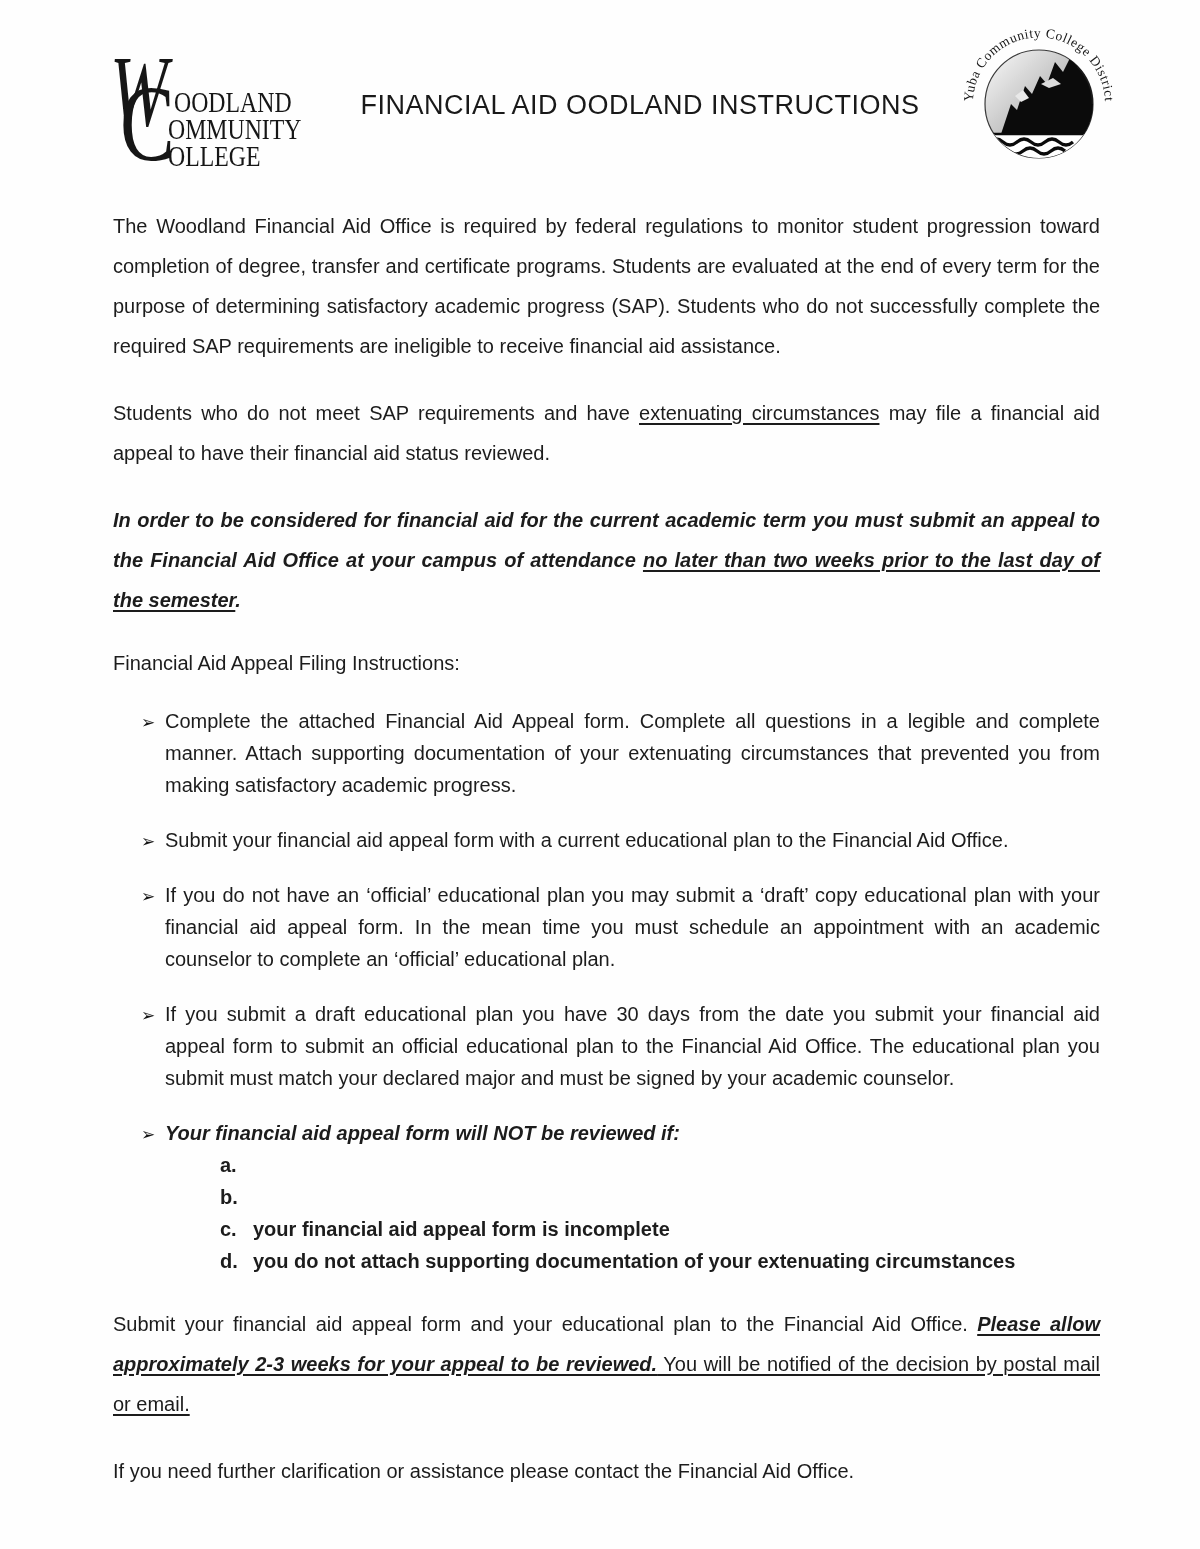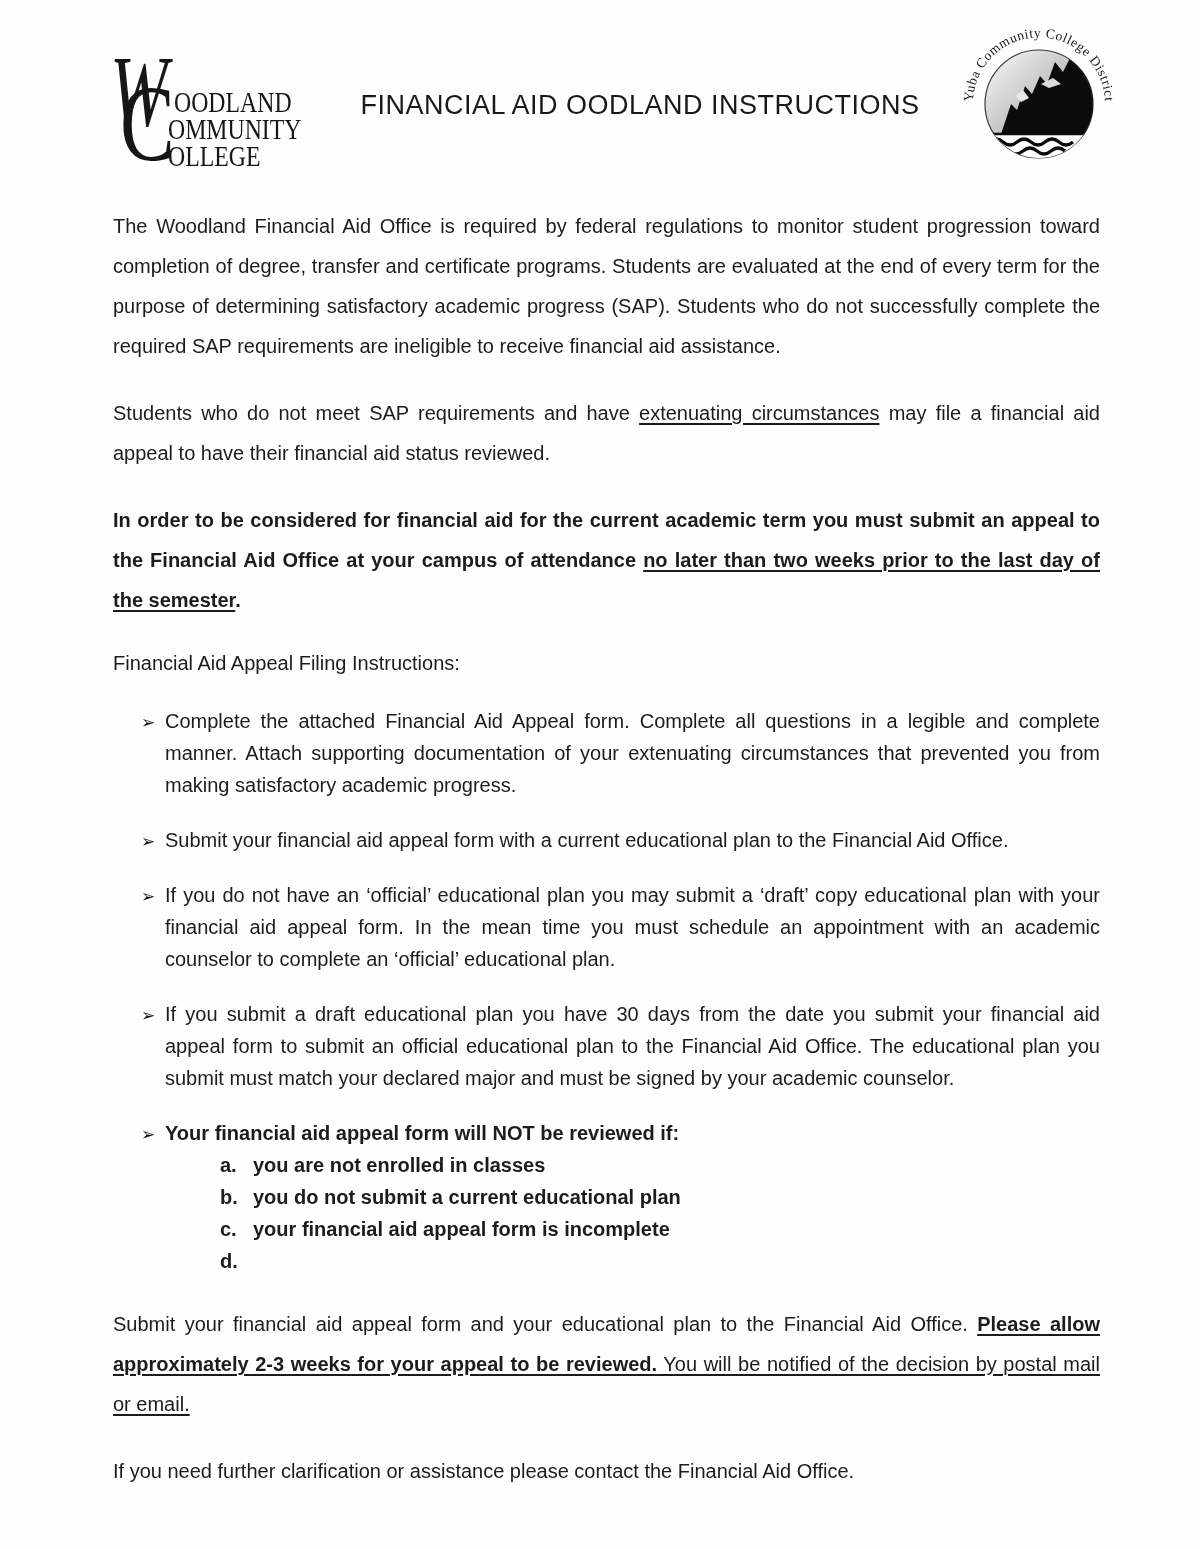--- a/index.html
+++ b/index.html
@@ -71,21 +71,21 @@
     left: 113px;
     right: 100px;
   }
   .para {
     font-size: 20px;
     line-height: 40px;
     text-align: justify;
     margin: 0 0 27px 0;
   }
   .para:last-child { margin-bottom: 16px; }
-  .b { font-weight: 700; }
+  .b { font-weight: 700; font-style: italic; }
   .u { text-decoration: underline; text-underline-offset: 3px; }
 
   .section-heading {
     font-size: 20px;
     line-height: 32px;
     font-weight: 400;
     margin: 0 0 26px 0;
   }
 
   ul.bullet-list { list-style: none; margin: 0 0 27px 0; padding: 0; }
@@ -192,32 +192,31 @@
       <li class="bullet-item">
         <span class="bullet-glyph">➢</span>
         <span><span>If you submit a draft educational plan you have 30 days from the date you submit your financial aid appeal form to submit an official educational plan to the Financial Aid Office. The educational plan you submit must match your declared major and must be signed by your academic counselor.</span></span>
       </li>
       <li class="bullet-item">
         <span class="bullet-glyph">➢</span>
         <span><span class="b">Your financial aid appeal form will NOT be reviewed if:</span></span>
         <div class="sub-list">
           <div class="sub-row">
             <span class="sub-label">a.</span>
-            <span>you are not enrolled in classes</span>
           </div>
           <div class="sub-row">
             <span class="sub-label">b.</span>
-            <span>you do not submit a current educational plan</span>
           </div>
           <div class="sub-row">
             <span class="sub-label">c.</span>
             <span>your financial aid appeal form is incomplete</span>
           </div>
           <div class="sub-row">
             <span class="sub-label">d.</span>
+            <span>you do not attach supporting documentation of your extenuating circumstances</span>
           </div>
         </div>
       </li>
     </ul>
 
     <p class="para"><span>Submit your financial aid appeal form and your educational plan to the Financial Aid Office. </span><span class="b u">Please allow approximately 2-3 weeks for your appeal to be reviewed.</span><span class="u"> You will be notified of the decision by postal mail or email.</span></p>
 
     <p class="para"><span>If you need further clarification or assistance please contact the Financial Aid Office.</span></p>
 
   </div>

